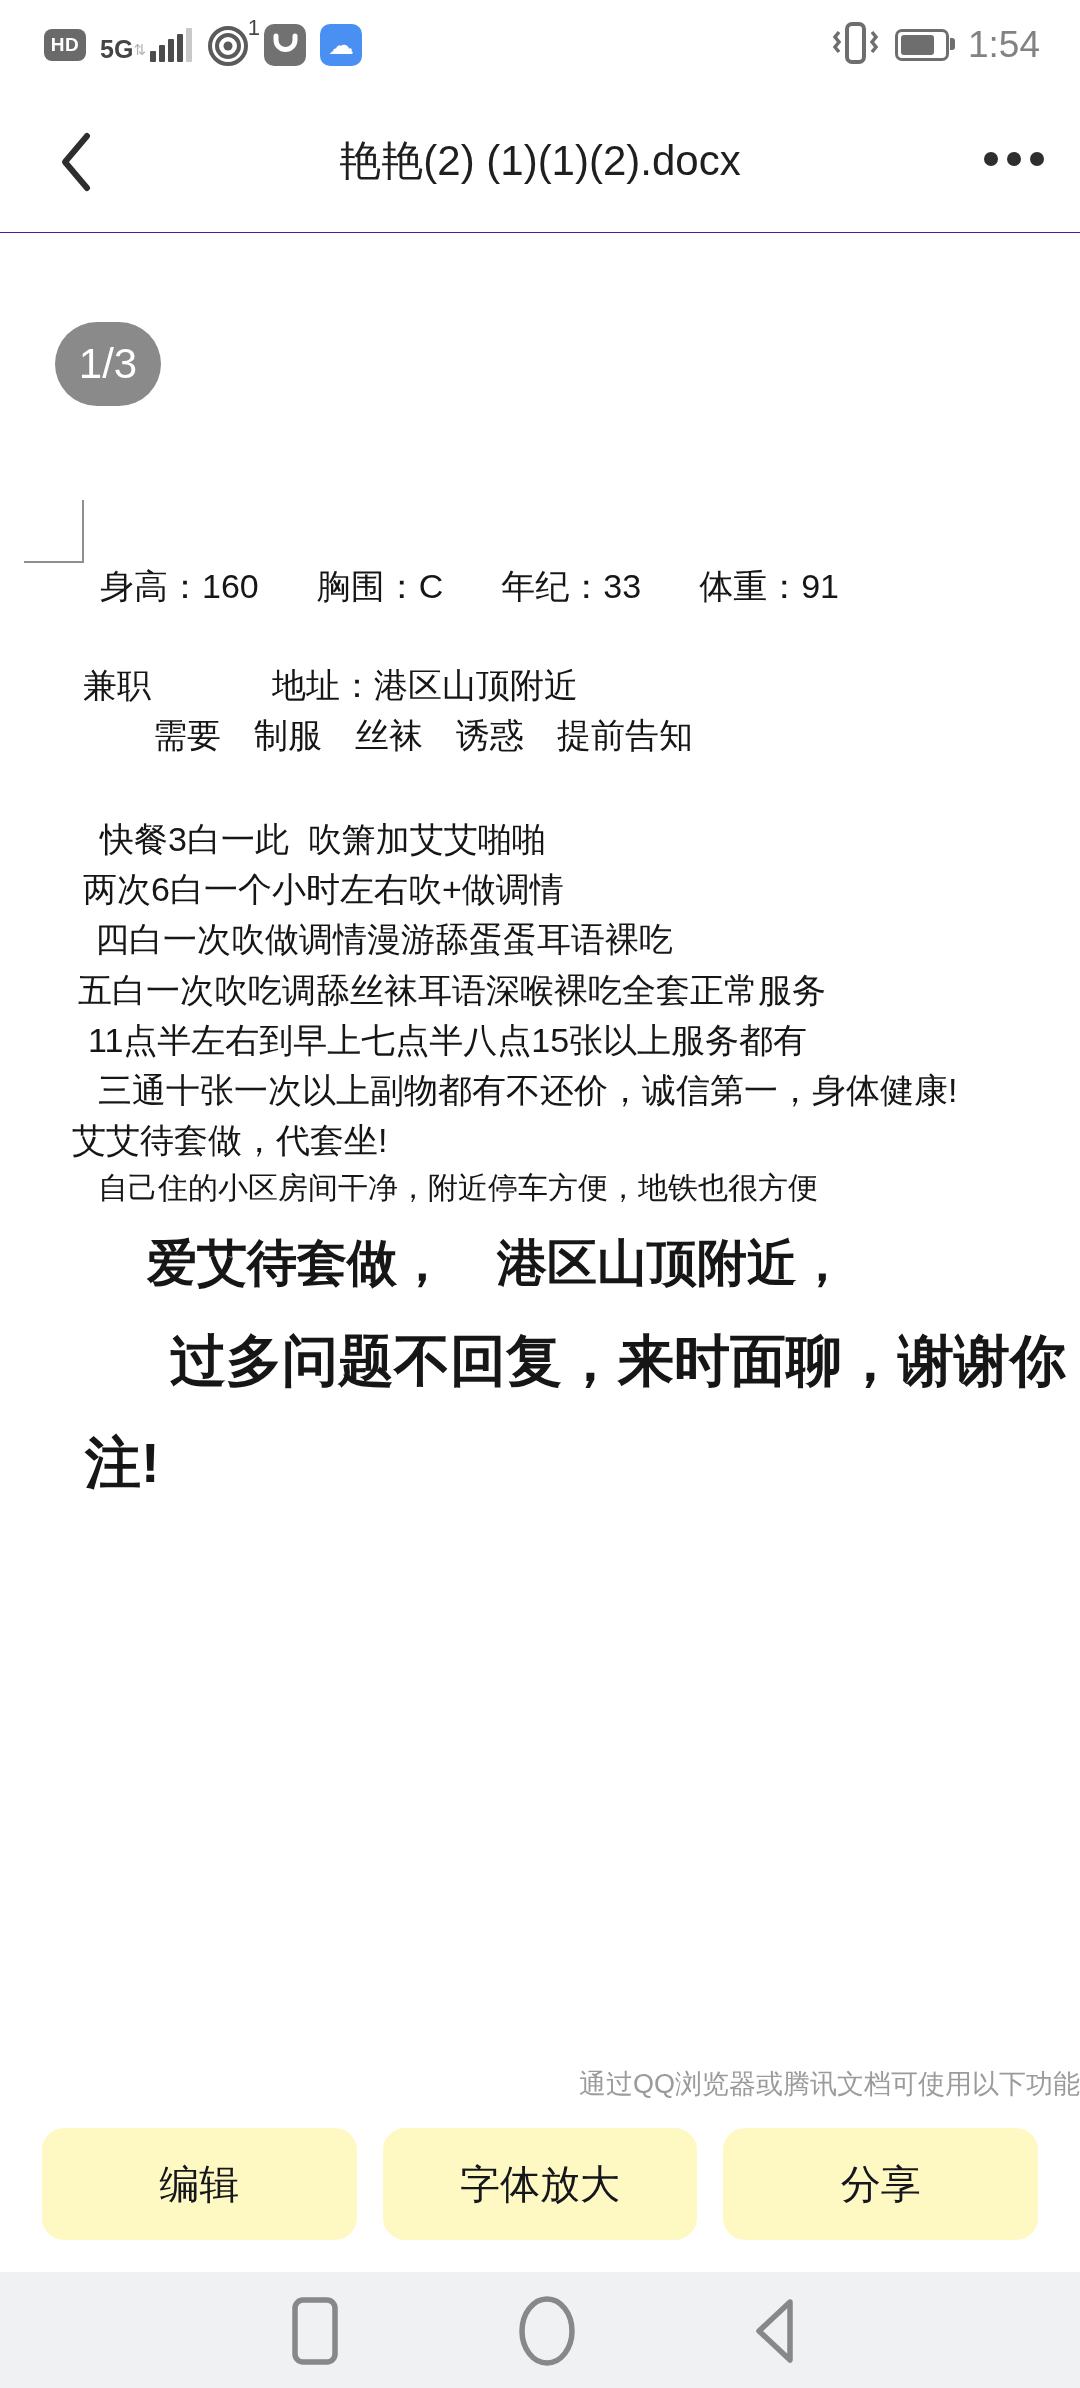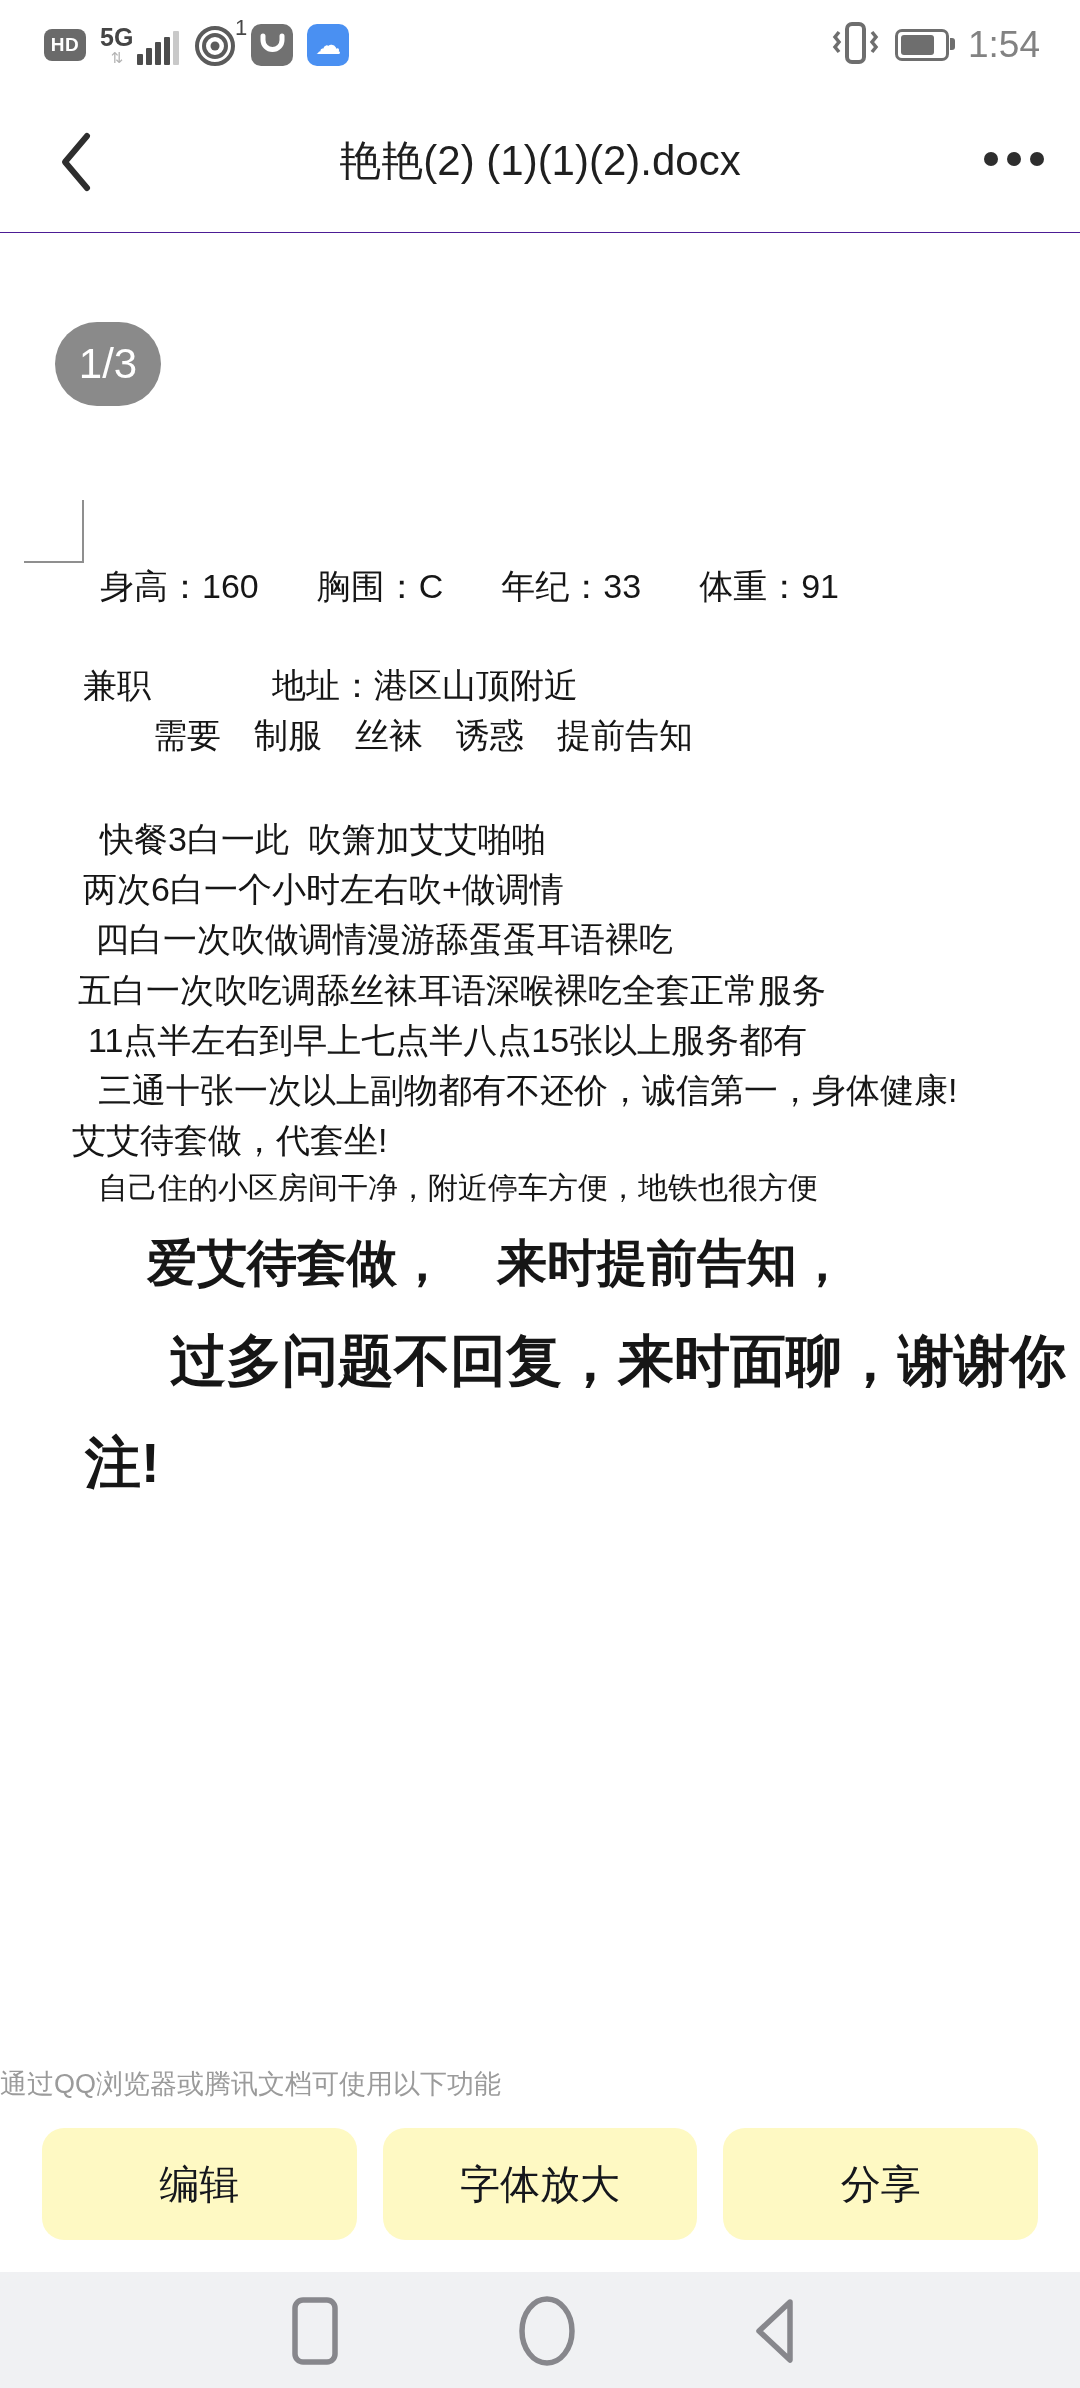--- a/index.html
+++ b/index.html
@@ -5,21 +5,21 @@
   html,body{margin:0;padding:0;background:#fff;}
   body{font-family:"Liberation Sans","DejaVu Sans",sans-serif;}
   .screen{position:relative;width:1080px;height:2388px;background:#ffffff;overflow:hidden;}
 
   
   .status-bar{position:absolute;top:0;left:0;width:1080px;height:90px;display:flex;align-items:center;justify-content:space-between;padding:0 40px 0 44px;box-sizing:border-box;}
   .sb-left{display:flex;align-items:center;gap:14px;}
   .sb-right{display:flex;align-items:center;gap:13px;}
   .hd-badge{display:flex;align-items:center;justify-content:center;width:42px;height:32px;background:#6a6a6a;border-radius:8px;color:#fff;font-size:19px;font-weight:700;letter-spacing:0.5px;}
   .net{display:flex;align-items:flex-end;gap:4px;}
-  .net-col{display:flex;flex-direction:column;align-items:center;line-height:1;}
+  .net-col{display:flex;flex-direction:row;align-items:center;line-height:1;}
   .net-5g{font-size:25px;font-weight:700;color:#454545;}
   .net-arrows{font-size:15px;color:#b3b3b3;margin-top:0;}
   .bars{display:flex;align-items:flex-end;gap:3px;height:34px;}
   .bars span{width:6px;background:#4c4c4c;border-radius:1px;display:block;}
   .bars .b1{height:11px}.bars .b2{height:17px}.bars .b3{height:23px}.bars .b4{height:28px}
   .bars .b5{height:34px;background:#c9c9c9;}
   .hotspot{position:relative;display:flex;align-items:center;}
   .hotspot .sup{position:absolute;top:-8px;right:-10px;font-size:22px;color:#474747;}
   .app-ic{width:42px;height:42px;background:#717171;border-radius:10px;display:flex;align-items:center;justify-content:center;}
   .cloud-ic{width:42px;height:42px;background:#4a90f2;border-radius:10px;display:flex;align-items:center;justify-content:center;color:#fff;font-size:26px;line-height:1;}
@@ -39,21 +39,21 @@
   .doc{position:absolute;top:233px;left:0;width:1080px;height:1817px;background:#fff;}
   .page-badge{position:absolute;left:55px;top:89px;width:106px;height:84px;background:#8a8a8a;border-radius:43px;display:flex;align-items:center;justify-content:center;color:#fff;font-size:42px;}
   .corner-v{position:absolute;left:82px;top:267px;width:2px;height:62px;background:#8f8f8f;}
   .corner-h{position:absolute;left:24px;top:328px;width:60px;height:2px;background:#8f8f8f;}
   .doc-line{position:absolute;white-space:pre;color:#161616;line-height:1.25;}
   .row-gap-lg{display:flex;gap:58px;}
   .row-gap-sm{display:flex;gap:33px;}
   .pair-b{margin-left:121px;}
 
   
-  .footer-hint{position:absolute;left:0;top:2066px;width:1080px;text-align:left;font-size:27px;color:#9b9b9b;}
+  .footer-hint{position:absolute;left:0;top:2066px;width:1080px;text-align:right;font-size:27px;color:#9b9b9b;}
   .footer-btns{position:absolute;left:0;top:2128px;width:1080px;padding:0 42px;box-sizing:border-box;display:flex;gap:26px;}
   .fbtn{flex:1;height:112px;background:#fef9c3;border:none;border-radius:22px;font-size:40px;color:#15171c;font-family:inherit;display:flex;align-items:center;justify-content:center;}
 
   
   .nav-bar{position:absolute;left:0;top:2272px;width:1080px;height:116px;background:#f0f1f3;display:flex;align-items:center;}
   .nav-btn{position:absolute;top:24px;width:70px;height:70px;display:flex;align-items:center;justify-content:center;}
   .nav-recents{left:280px;} .nav-home{left:512px;} .nav-back{left:745px;}
 </style>
 </head>
 <body>
@@ -131,21 +131,21 @@
         <div class="doc-line" style="left: 83px; top: 431px; font-size: 34px;"><span>兼职</span><span class="pair-b">地址：港区山顶附近</span></div>
         <div class="doc-line row-gap-sm" style="left: 153px; top: 481px; font-size: 34px;"><span>需要</span><span>制服</span><span>丝袜</span><span>诱惑</span><span>提前告知</span></div>
         <div class="doc-line" style="left: 100px; top: 585px; font-size: 34px;">快餐3白一此  吹箫加艾艾啪啪</div>
         <div class="doc-line" style="left: 83px; top: 635px; font-size: 34px;">两次6白一个小时左右吹+做调情</div>
         <div class="doc-line" style="left: 95px; top: 685px; font-size: 34px;">四白一次吹做调情漫游舔蛋蛋耳语裸吃</div>
         <div class="doc-line" style="left: 78px; top: 736px; font-size: 34px;">五白一次吹吃调舔丝袜耳语深喉裸吃全套正常服务</div>
         <div class="doc-line" style="left: 88px; top: 786px; font-size: 34px;">11点半左右到早上七点半八点15张以上服务都有</div>
         <div class="doc-line" style="left: 98px; top: 836px; font-size: 34px;">三通十张一次以上副物都有不还价，诚信第一，身体健康!</div>
         <div class="doc-line" style="left: 72px; top: 886px; font-size: 34px;">艾艾待套做，代套坐!</div>
         <div class="doc-line" style="left: 98px; top: 936px; font-size: 30px;">自己住的小区房间干净，附近停车方便，地铁也很方便</div>
-        <div class="doc-line" style="left: 147px; top: 999px; font-size: 50px; font-weight: 700;">爱艾待套做，　来时提前告知，</div>
+        <div class="doc-line" style="left: 147px; top: 999px; font-size: 50px; font-weight: 700;">爱艾待套做，　港区山顶附近，</div>
         <div class="doc-line" style="left: 170px; top: 1093px; font-size: 56px; font-weight: 700;">过多问题不回复，来时面聊，谢谢你</div>
         <div class="doc-line" style="left: 85px; top: 1195px; font-size: 56px; font-weight: 700;">注!</div>
       </div>
   </div>
 
   <div class="footer-hint">通过QQ浏览器或腾讯文档可使用以下功能</div>
   <div class="footer-btns">
     <button class="fbtn">编辑</button>
     <button class="fbtn">字体放大</button>
     <button class="fbtn">分享</button>

